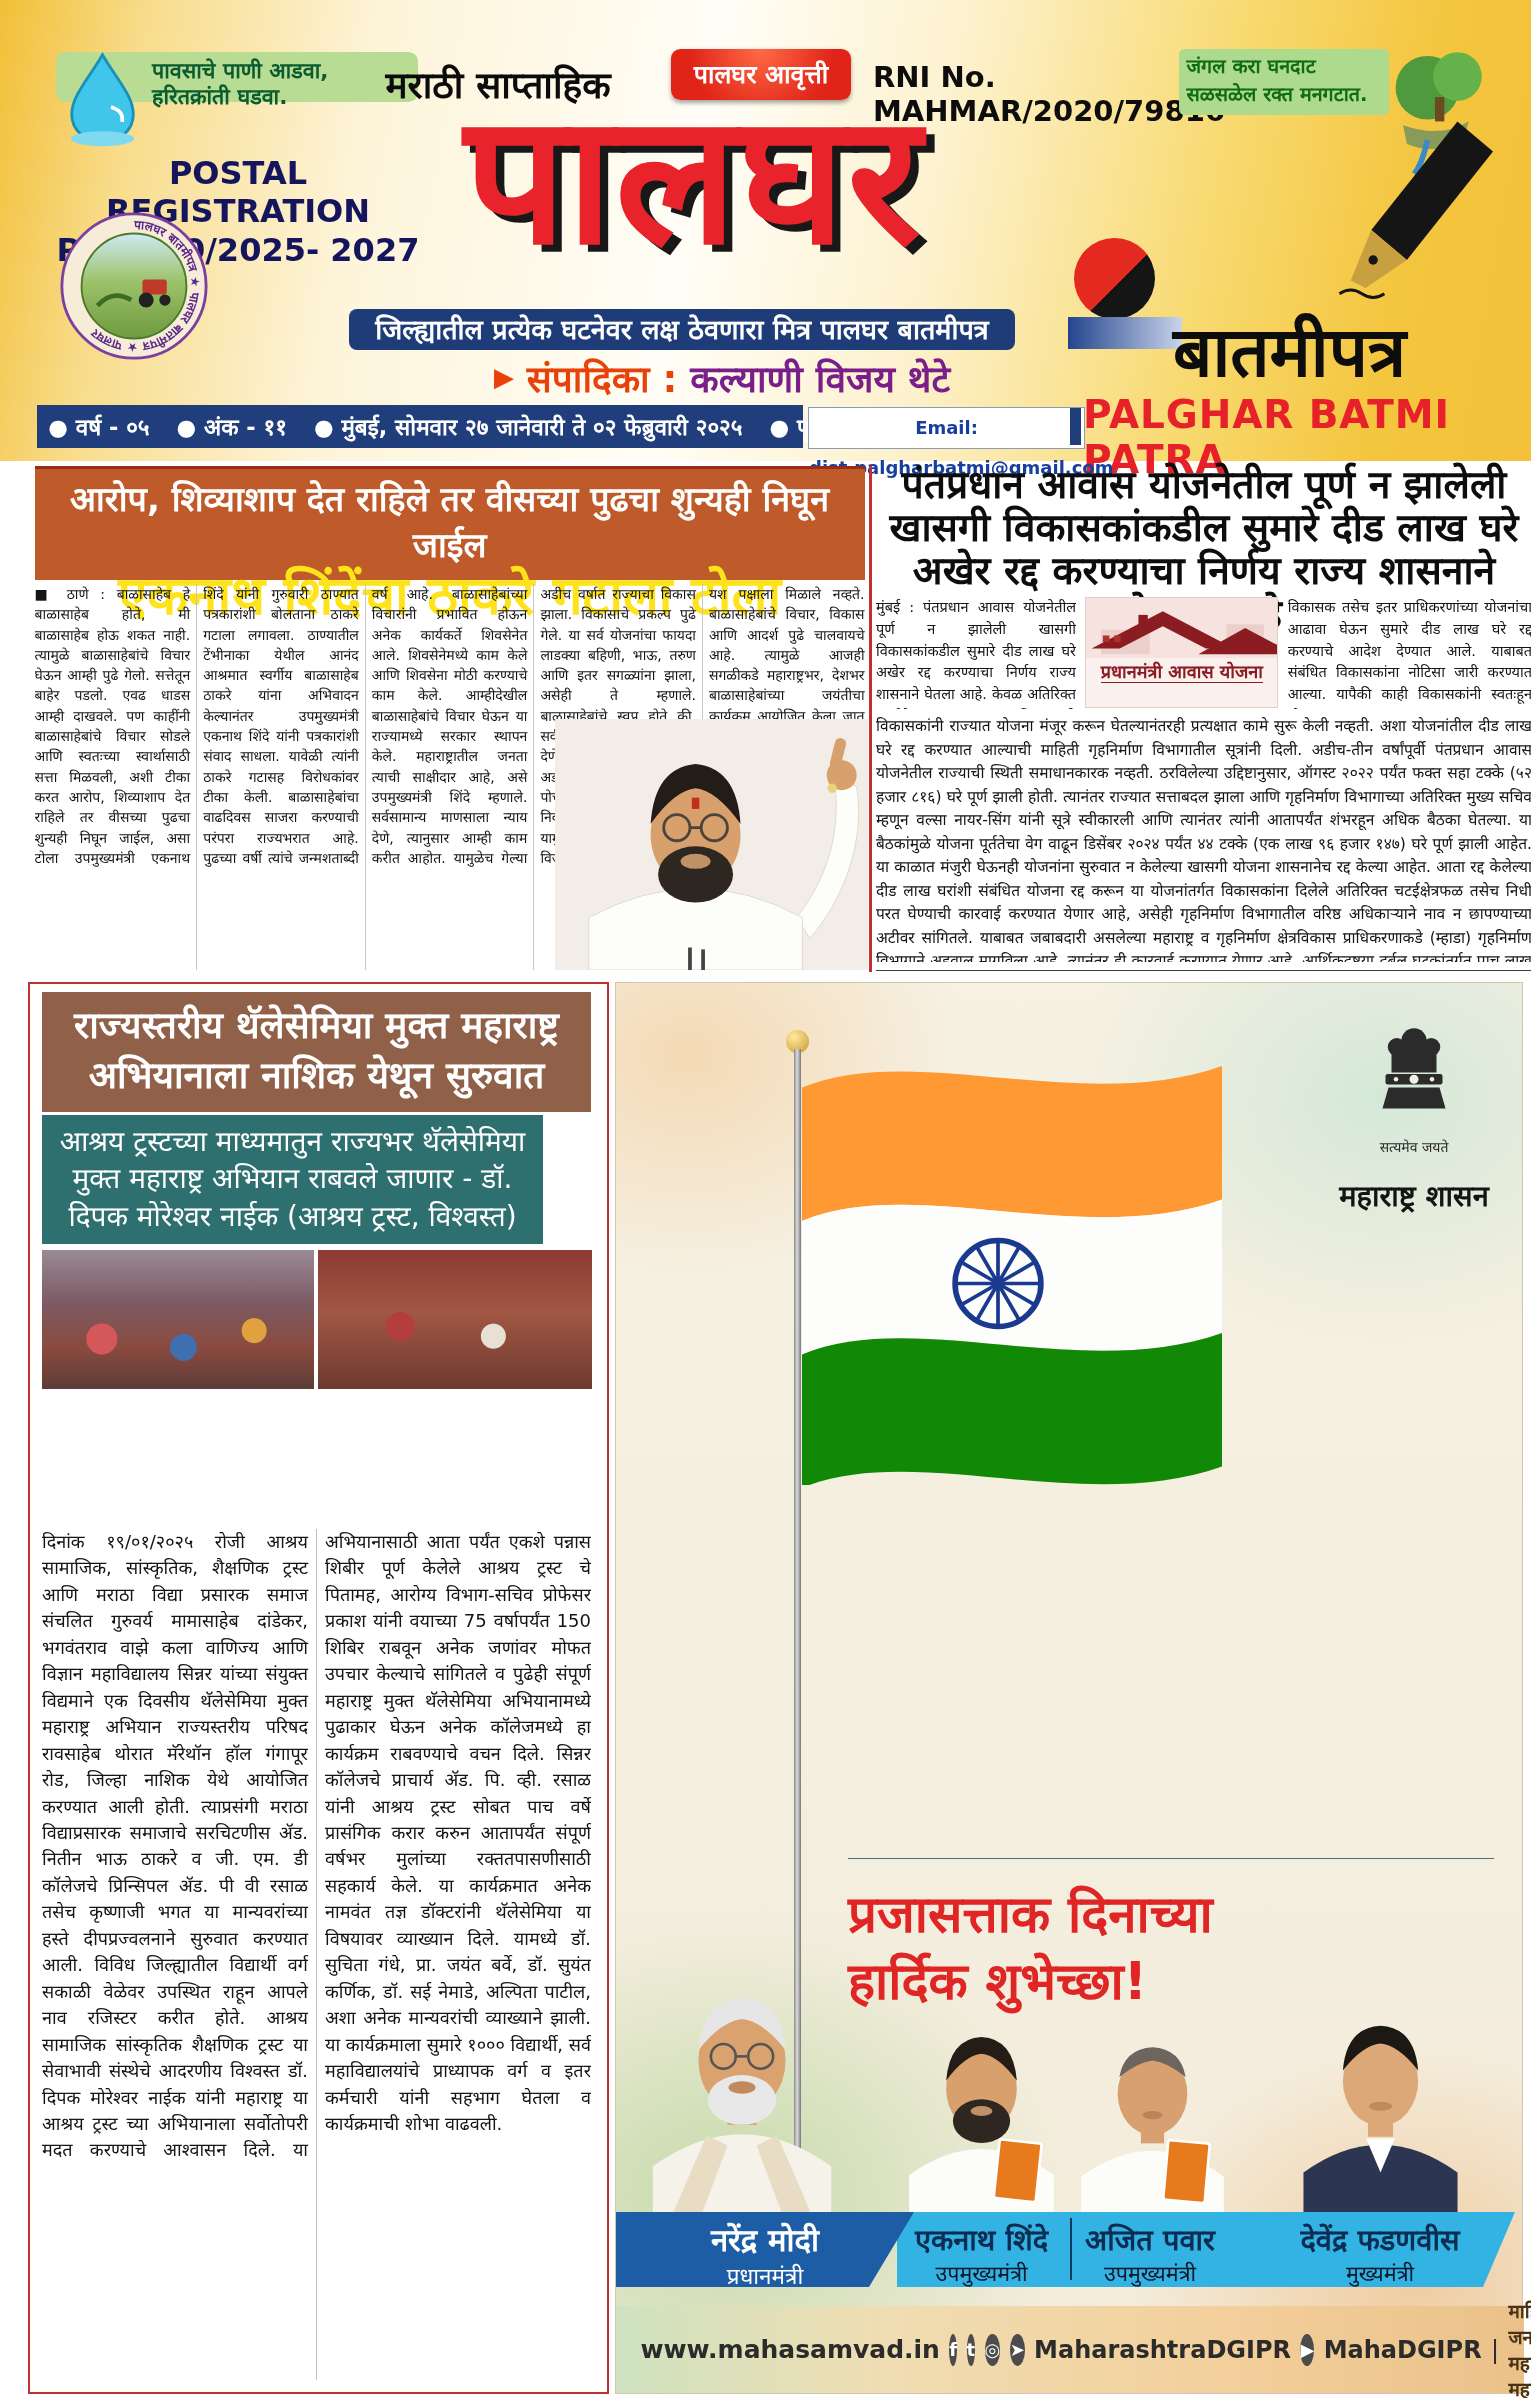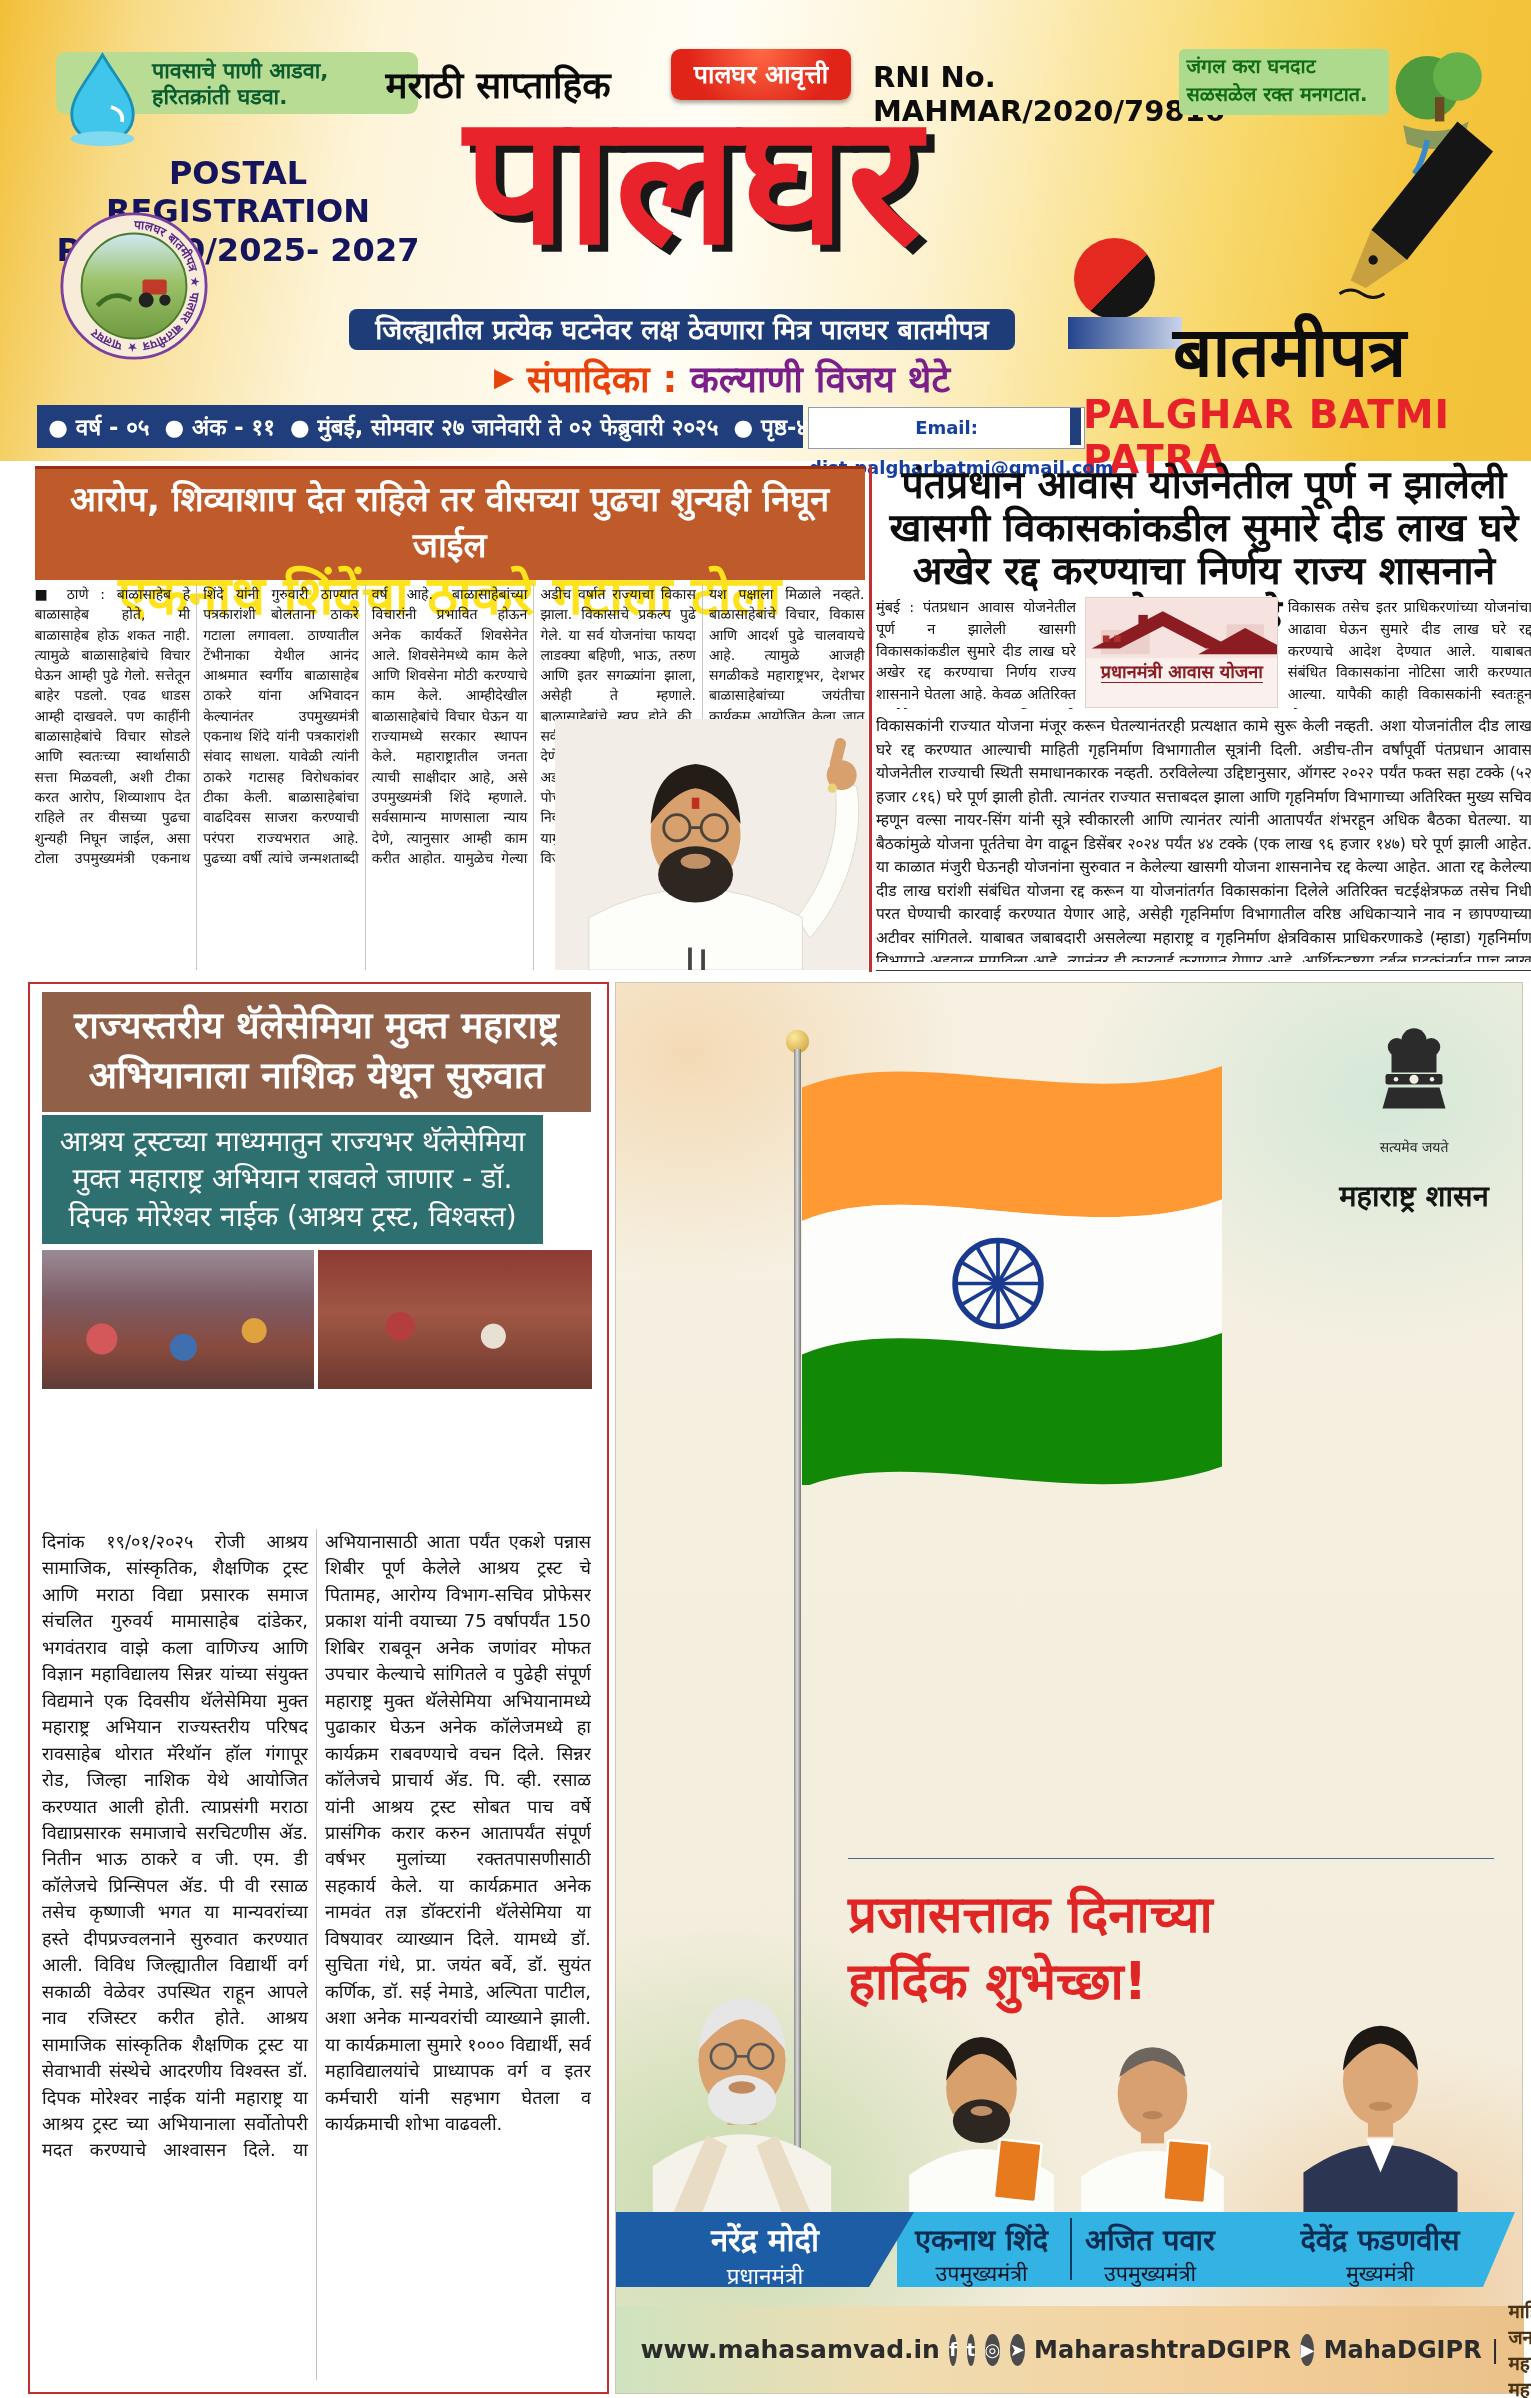--- a/index.html
+++ b/index.html
@@ -3,21 +3,21 @@
 <meta charset="utf-8">
 <style>
   html,body{margin:0;padding:0;background:#e9e9e9;}
   .page{position:relative;width:1532px;height:2399px;background:#fff;overflow:hidden;
         font-family:"DejaVu Sans","Liberation Sans",sans-serif;}
   .ab{position:absolute;}
 
   
   .header{left:0;top:0;width:1532px;height:461px;
     background:linear-gradient(100deg,#f2bf37 0%,#f8dc8a 9%,#fdf4d9 24%,#fffdf6 45%,#fdf2cf 60%,#f8d96e 78%,#f4c53e 90%,#f3c13a 100%);}
-  .eco-left{left:56px;top:52px;width:362px;height:62px;background:#b9dc95;border-radius:9.4px;}
+  .eco-left{left:56px;top:52px;width:362px;height:50px;background:#b9dc95;border-radius:9.4px;}
   .eco-left-text{margin-left:96px;padding-top:5.6px;font-size:21.5px;font-weight:bold;color:#0a5c2e;line-height:1.25;}
   .drop-icon{left:62px;top:51px;width:81px;height:97px;}
   .postal{left:34px;top:154px;width:408px;text-align:center;font-size:32px;font-weight:bold;color:#15155e;line-height:1.2;}
   .np-logo{left:60px;top:212px;width:148px;height:148px;}
   .weekly{left:367px;top:58px;width:262px;text-align:center;font-size:37px;font-weight:bold;color:#0b0b0b;}
   .badge{left:671px;top:49px;width:180px;height:51px;border-radius:9.4px;
     background:radial-gradient(circle at 50% 0%,#ff6a45,#e02418 70%);box-shadow:0 2.8px 4.7px rgba(0,0,0,.35);
     color:#fff;font-size:25px;font-weight:bold;text-align:center;line-height:51px;}
   .rni{left:873px;top:60px;width:356px;font-size:29px;font-weight:bold;color:#0d0d0d;}
   .eco-right{left:1179px;top:49px;width:210px;height:66px;background:#aeda8e;border-radius:5.6px;
@@ -31,21 +31,21 @@
     background:linear-gradient(90deg,#24458e,#c9d4ea);}
   .sub-dev{left:1173px;top:302px;width:328px;font-size:69px;font-weight:bold;color:#0d0d0d;}
   .sub-en{left:1083px;top:392px;width:444px;font-size:39px;font-weight:900;color:#e62129;letter-spacing:0.9px;}
   .tagline{left:349px;top:309px;width:666px;height:41px;background:#1e3c78;color:#fff;
     font-size:27px;font-weight:bold;text-align:center;line-height:41px;border-radius:8px;}
   .editor{left:394px;top:352px;width:656px;text-align:center;font-size:37px;font-weight:bold;}
   .editor .arrow{color:#e8420a;font-size:26px;vertical-align:5.6px;}
   .editor .elabel{color:#e8420a;}
   .editor .ename{color:#7a1f8a;}
   .infobar{left:37px;top:405px;width:766px;height:43px;background:#203d7c;color:#fff;
-    display:flex;align-items:center;gap:15px;padding-left:11.2px;box-sizing:border-box;
+    display:flex;align-items:center;gap:27px;padding-left:11.2px;box-sizing:border-box;
     font-size:22.5px;font-weight:bold;white-space:nowrap;}
   .emailbox{left:808px;top:407px;width:275px;height:40px;background:#fff;border:0.9px solid #8d9ab8;
     color:#17409e;font-size:18px;font-weight:bold;text-align:center;line-height:40px;}
   .bluesq{left:1070px;top:408px;width:11.2px;height:37px;background:#203d7c;}
 
   
   .art1{left:28px;top:464px;width:843px;height:511px;}
   .a1-head{position:absolute;left:6.6px;top:1.9px;width:830px;height:114px;background:#bf5a2a;
     border-top:3.7px solid #992d15;text-align:center;box-sizing:border-box;}
   .a1-kicker{margin-top:6.6px;font-size:34px;font-weight:bold;color:#ffffff;}

